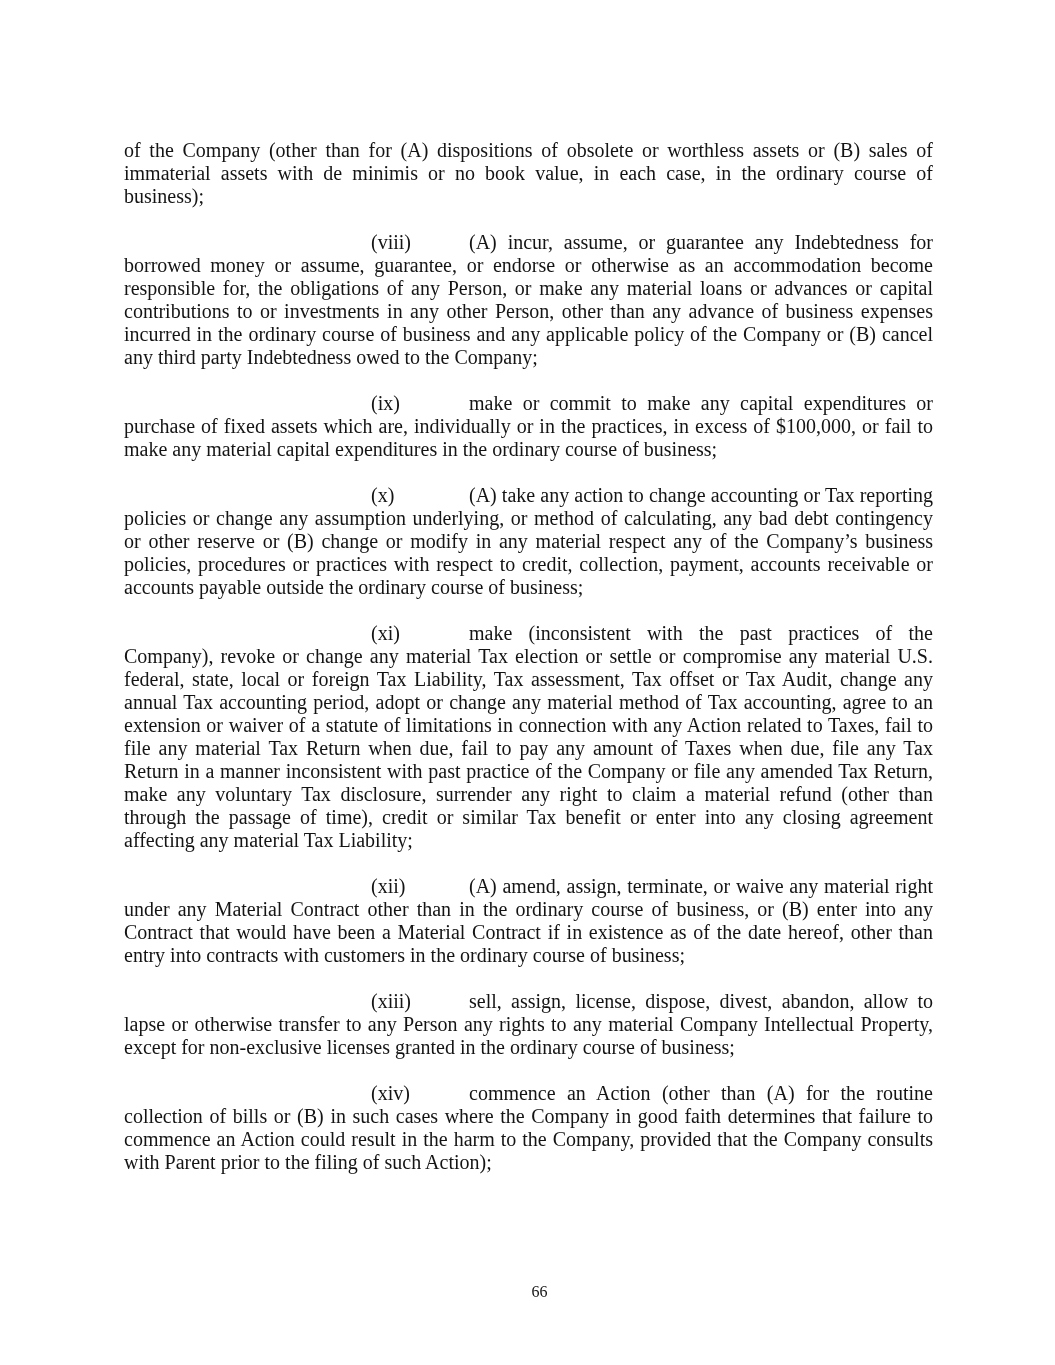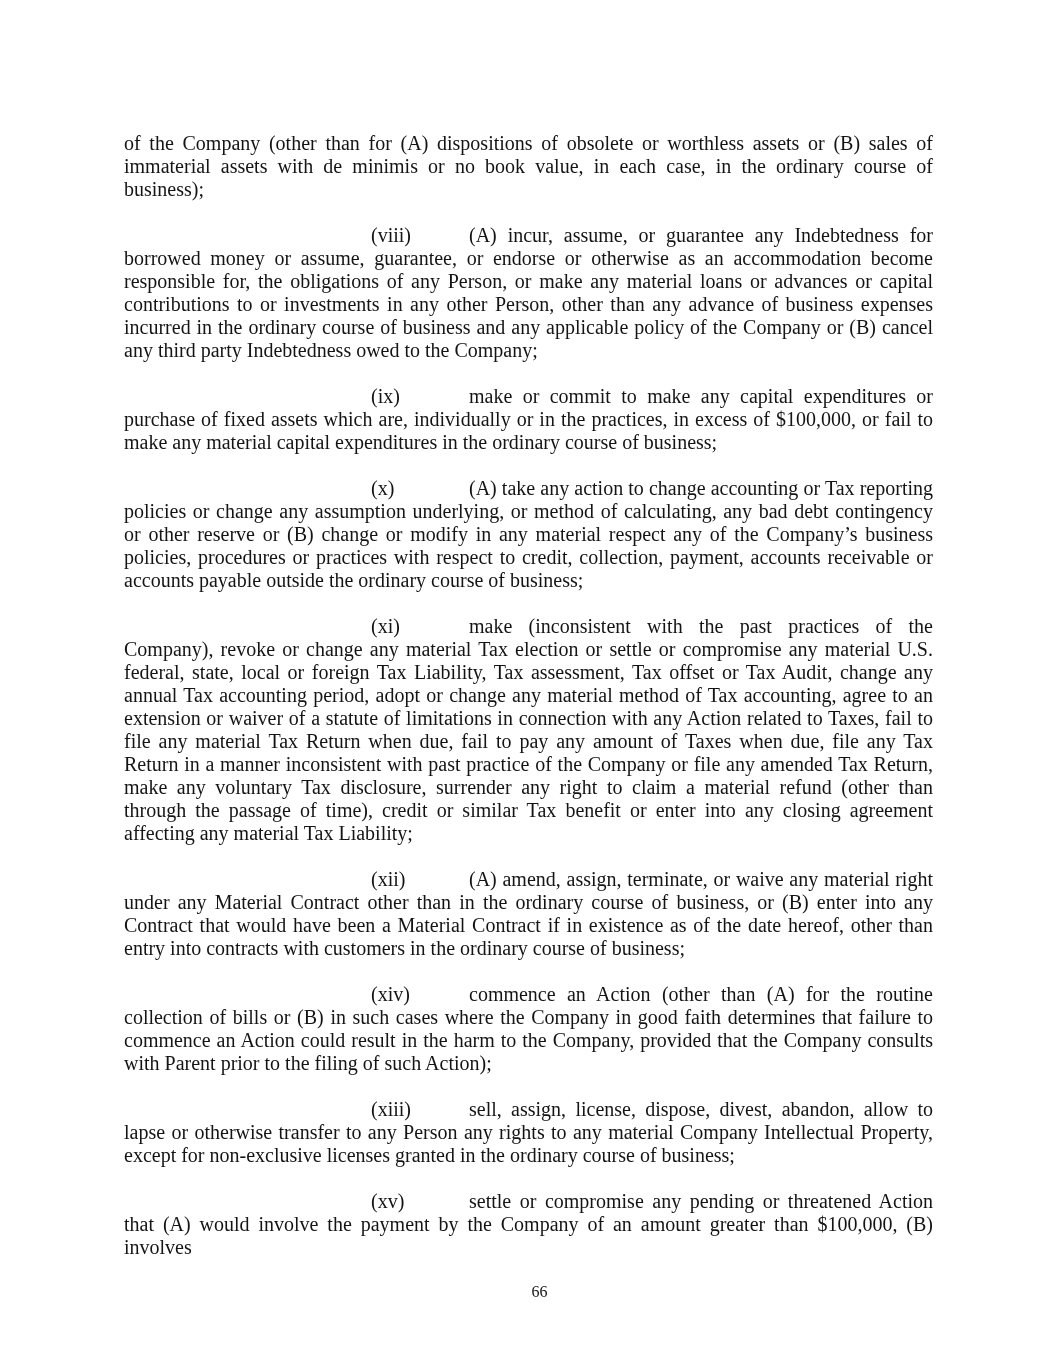--- a/index.html
+++ b/index.html
@@ -17,21 +17,21 @@
     line-height: 23px;
     color: #141414;
   }
   .page-body {
     position: absolute;
     left: 124px;
     top: 124px;
     width: 809px;
   }
   .para {
-    margin: 8px 0 23px 0;
+    margin: 15px 0 23px 0;
     text-align: justify;
   }
   .clause {
     text-indent: 247px;
   }
   .clabel {
     display: inline-block;
     min-width: 74px;
     padding-right: 24px;
     text-indent: 0;
@@ -59,21 +59,20 @@
   <p class="para clause"><span class="clabel">(viii)</span><span>(A) incur, assume, or guarantee any Indebtedness for borrowed money or assume, guarantee, or endorse or otherwise as an accommodation become responsible for, the obligations of any Person, or make any material loans or advances or capital contributions to or investments in any other Person, other than any advance of business expenses incurred in the ordinary course of business and any applicable policy of the Company or (B) cancel any third party Indebtedness owed to the Company;</span></p>
 
   <p class="para clause"><span class="clabel">(ix)</span><span>make or commit to make any capital expenditures or purchase of fixed assets which are, individually or in the practices, in excess of $100,000, or fail to make any material capital expenditures in the ordinary course of business;</span></p>
 
   <p class="para clause"><span class="clabel">(x)</span><span>(A) take any action to change accounting or Tax reporting policies or change any assumption underlying, or method of calculating, any bad debt contingency or other reserve or (B) change or modify in any material respect any of the Company’s business policies, procedures or practices with respect to credit, collection, payment, accounts receivable or accounts payable outside the ordinary course of business;</span></p>
 
   <p class="para clause"><span class="clabel">(xi)</span><span>make (inconsistent with the past practices of the Company), revoke or change any material Tax election or settle or compromise any material U.S. federal, state, local or foreign Tax Liability, Tax assessment, Tax offset or Tax Audit, change any annual Tax accounting period, adopt or change any material method of Tax accounting, agree to an extension or waiver of a statute of limitations in connection with any Action related to Taxes, fail to file any material Tax Return when due, fail to pay any amount of Taxes when due, file any Tax Return in a manner inconsistent with past practice of the Company or file any amended Tax Return, make any voluntary Tax disclosure, surrender any right to claim a material refund (other than through the passage of time), credit or similar Tax benefit or enter into any closing agreement affecting any material Tax Liability;</span></p>
 
   <p class="para clause"><span class="clabel">(xii)</span><span>(A) amend, assign, terminate, or waive any material right under any Material Contract other than in the ordinary course of business, or (B) enter into any Contract that would have been a Material Contract if in existence as of the date hereof, other than entry into contracts with customers in the ordinary course of business;</span></p>
 
+  <p class="para clause"><span class="clabel">(xiii)</span><span>sell, assign, license, dispose, divest, abandon, allow to lapse or otherwise transfer to any Person any rights to any material Company Intellectual Property, except for non-exclusive licenses granted in the ordinary course of business;</span></p>
+
   <p class="para clause"><span class="clabel">(xiv)</span><span>commence an Action (other than (A) for the routine collection of bills or (B) in such cases where the Company in good faith determines that failure to commence an Action could result in the harm to the Company, provided that the Company consults with Parent prior to the filing of such Action);</span></p>
 
-  <p class="para clause"><span class="clabel">(xiii)</span><span>sell, assign, license, dispose, divest, abandon, allow to lapse or otherwise transfer to any Person any rights to any material Company Intellectual Property, except for non-exclusive licenses granted in the ordinary course of business;</span></p>
-
-  <p class="para clause cut"><span class="clabel">(xv)</span><span>settle or compromise any pending or threatened Action that (A) would involve the payment by the Company of an amount greater than $100,000, (B) involves</span></p>
 
 </div>
 
 <div class="page-number">66</div>
 
 </body></html>

